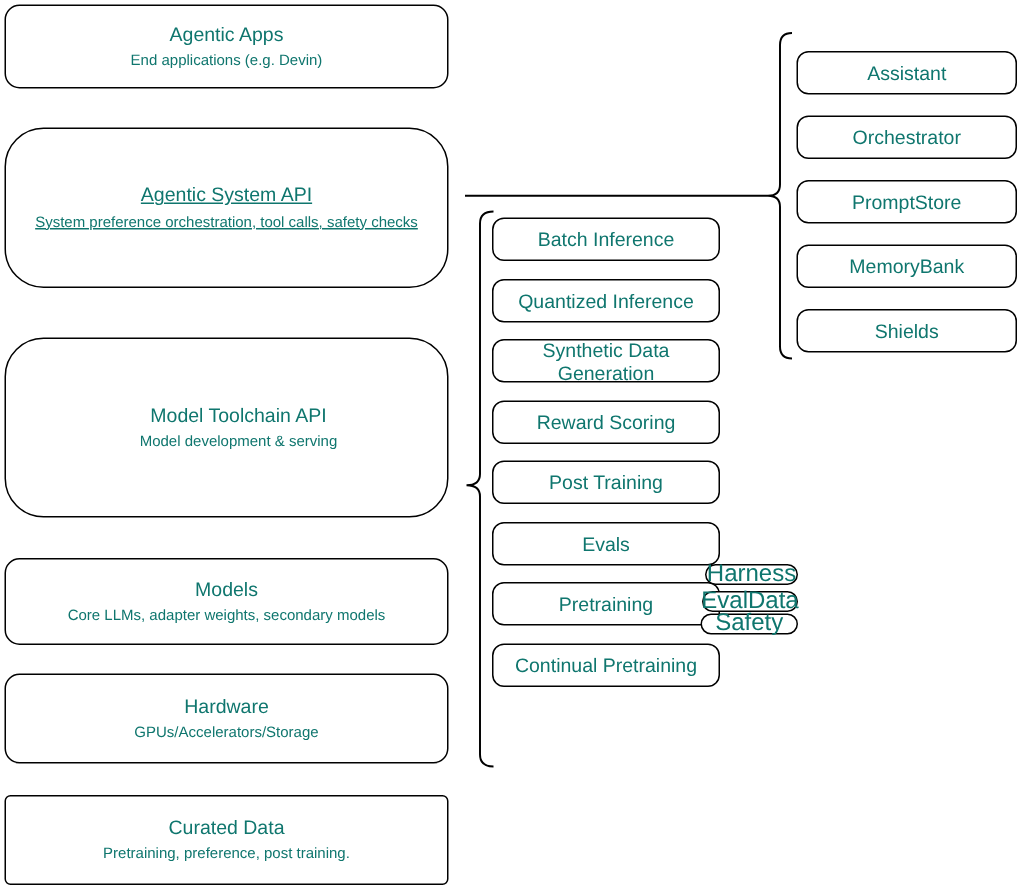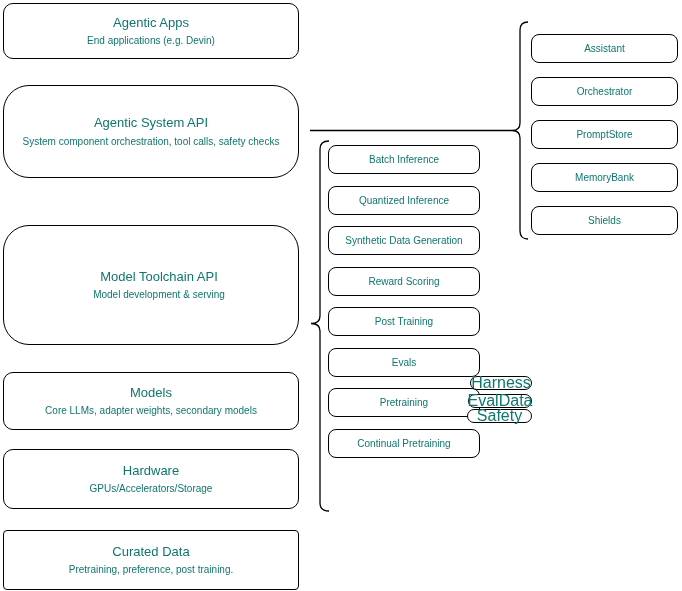--- a/index.html
+++ b/index.html
@@ -24,21 +24,21 @@
     display: flex;
     flex-direction: column;
     align-items: center;
     justify-content: center;
     gap: 5px;
     text-align: center;
   }
   .layer-title { font-size: 13px; line-height: 1.1; }
   .layer-subtitle { font-size: 10px; line-height: 1.1; }
   .lb0 { top: 3px;   height: 56px;  border-radius: 10px; }
-  .lb1 { top: 85px;  height: 93px; border-radius: 26px; }
+  .lb1 { top: 85px;  height: 107px; border-radius: 26px; text-decoration: underline; }
   .lb2 { top: 225px; height: 120px; border-radius: 26px; padding-left: 16px; }
   .lb3 { top: 372px; height: 58px;  border-radius: 10px; }
   .lb4 { top: 449px; height: 60px;  border-radius: 10px; }
   .lb5 { top: 530px; height: 60px;  border-radius: 4px; text-align: center; }
 
   
   .mid-col {
     position: absolute;
     left: 328px;
     top: 145px;
@@ -49,21 +49,21 @@
   }
   .node-box {
     box-sizing: border-box;
     height: 29px;
     border: 1.4px solid #000000;
     border-radius: 8px;
     background: #ffffff;
     display: flex;
     align-items: center;
     justify-content: center;
-    font-size: 10px;
+    font-size: 13px;
     text-align: center;
   }
 
   
   .right-col {
     position: absolute;
     left: 531px;
     top: 34px;
     width: 147px;
     display: flex;
@@ -109,21 +109,21 @@
     <path d="M 528 22 Q 520 22 520 30 L 520 123 Q 520 130.5 512 130.5 Q 520 130.5 520 138 L 520 231 Q 520 239 528 239"></path>
     <path d="M 329 141 Q 320 141 320 149 L 320 316 Q 320 323.5 311 323.5 Q 320 323.5 320 331 L 320 503 Q 320 511 329 511"></path>
   </svg>
 
   <div class="layer-box lb0">
     <div class="layer-title">Agentic Apps</div>
     <div class="layer-subtitle">End applications (e.g. Devin)</div>
   </div>
   <div class="layer-box lb1">
     <div class="layer-title">Agentic System API</div>
-    <div class="layer-subtitle">System component orchestration, tool calls, safety checks</div>
+    <div class="layer-subtitle">System preference orchestration, tool calls, safety checks</div>
   </div>
   <div class="layer-box lb2">
     <div class="layer-title">Model Toolchain API</div>
     <div class="layer-subtitle">Model development &amp; serving</div>
   </div>
   <div class="layer-box lb3">
     <div class="layer-title">Models</div>
     <div class="layer-subtitle">Core LLMs, adapter weights, secondary models</div>
   </div>
   <div class="layer-box lb4">

